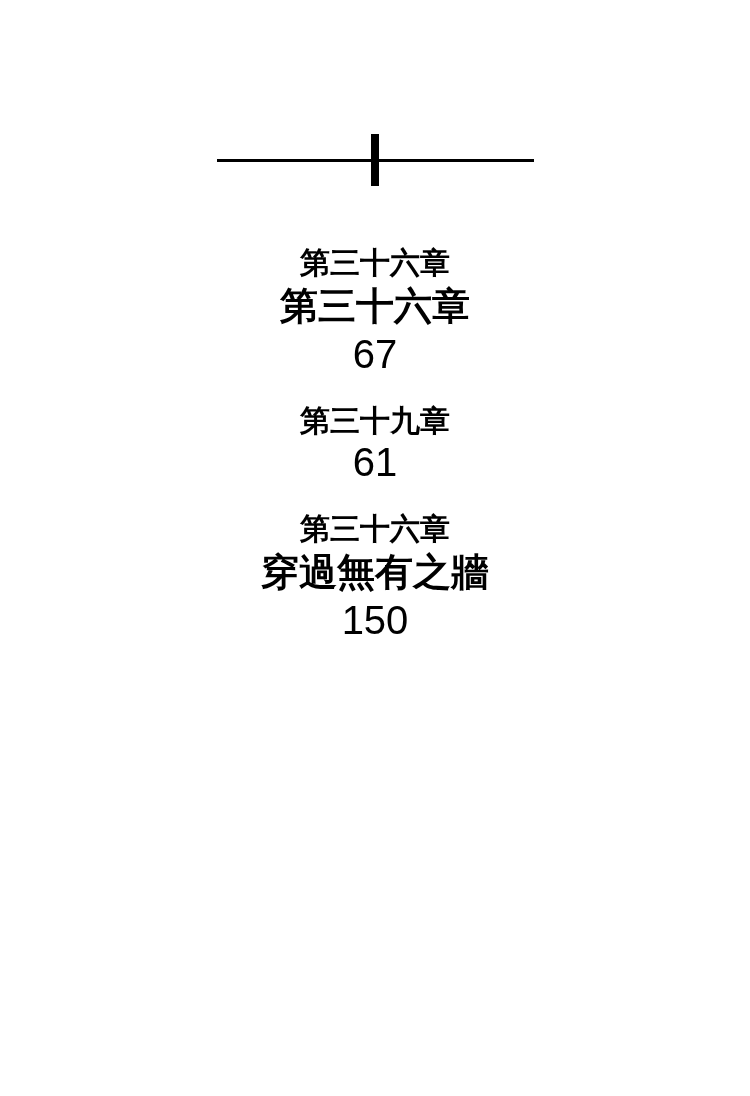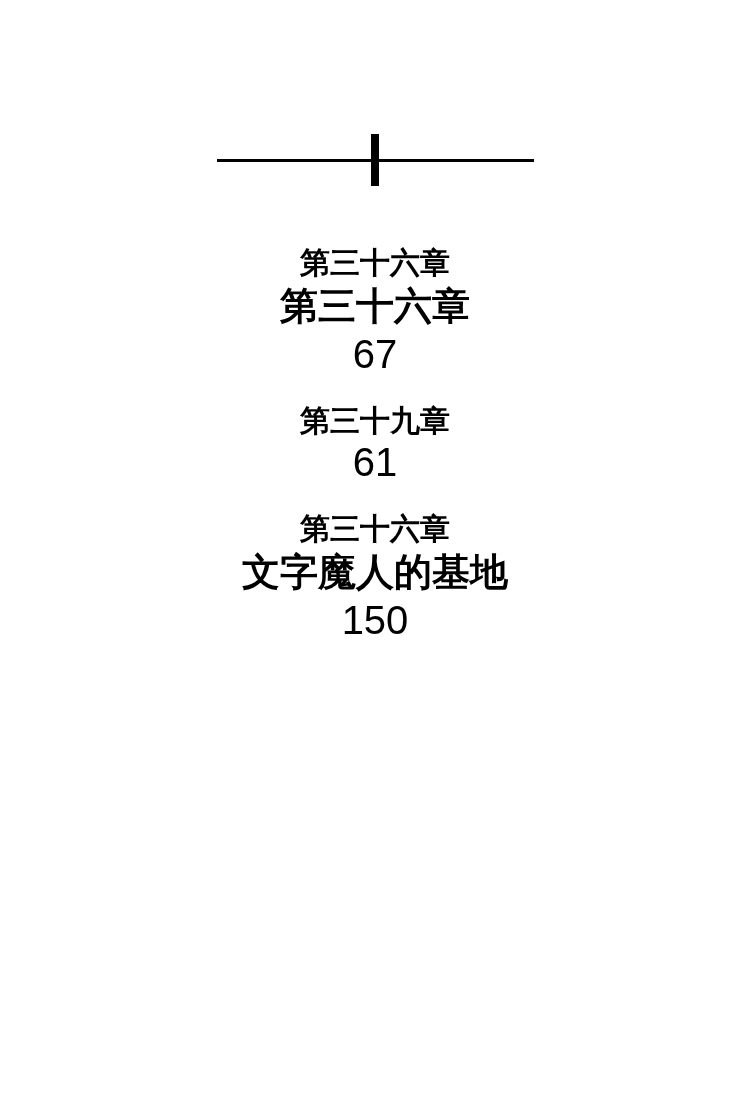--- a/index.html
+++ b/index.html
@@ -89,18 +89,18 @@
       <div class="page-number">67</div>
     </section>
 
     <section class="toc-entry">
       <div class="chapter-label">第三十九章</div>
       <div class="page-number">61</div>
     </section>
 
     <section class="toc-entry">
       <div class="chapter-label">第三十六章</div>
-      <div class="chapter-title">文字魔人的基地</div>
+      <div class="chapter-title">穿過無有之牆</div>
       <div class="page-number">150</div>
     </section>
   </main>
 
 </div>
 
 </body></html>

